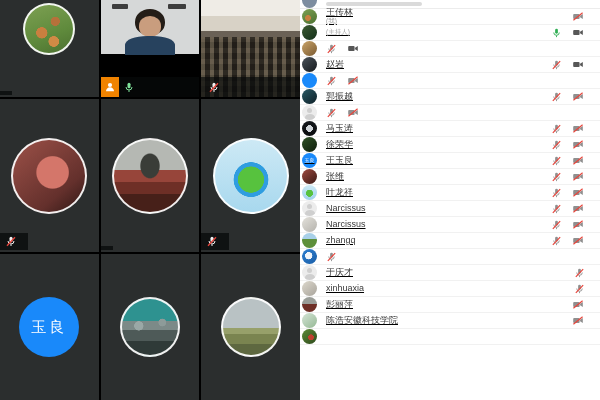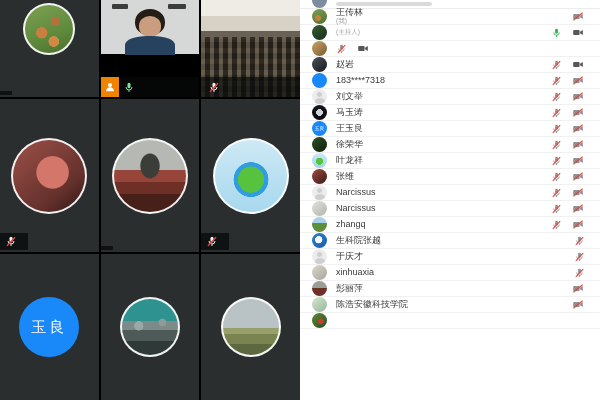--- a/index.html
+++ b/index.html
@@ -67,22 +67,22 @@
   .badge{width:18px;height:20px;background:#f08300;display:flex;align-items:center;
     justify-content:center;flex:none;}
   .badge svg{width:12px;height:12px;}
   .ic{display:block;}
   .ic.mic-g{width:12px;height:13px;}
   .ic.white{color:#f2f2f2;}
   .ic.spk{color:#7fe29a;}
 
   
   .plist{width:300px;height:400px;background:#fff;overflow:hidden;}
-  .prow{height:16px;display:flex;align-items:center;padding:0 15px 0 12px;
-    border-bottom:1px solid #f1f1f1;box-sizing:border-box;}
+  .prow{height:16px;display:flex;align-items:center;padding:0 15px 0 2px;
+    border-bottom:1px solid #f1f1f1;box-sizing:border-box;text-decoration:underline;}
   .prow.partial{height:9px;align-items:flex-end;border-bottom:1px solid #ececec;}
   .half-av{width:15px;height:8px;border-radius:0 0 8px 8px;background:#7d8da0;
     margin-right:9px;flex:none;}
   .blur-line{width:96px;height:4px;background:#dadada;border-radius:2px;margin-bottom:2px;}
   .pav{width:15px;height:15px;border-radius:50%;margin-right:9px;flex:none;
     display:flex;align-items:center;justify-content:center;overflow:hidden;position:relative;}
   .pav.init{background:#1989fa;color:#fff;font-size:5px;line-height:1;}
   .pnames{flex:1;display:flex;flex-direction:column;justify-content:center;line-height:1.05;min-width:0;}
   .pname{font-size:9px;color:#3a3a3a;white-space:nowrap;overflow:hidden;}
   .psub{font-size:6.5px;color:#a2a2a2;}
@@ -296,22 +296,42 @@
             <svg class="ic cam-s c-dark" viewBox="0 0 24 24">
     <rect x="1.5" y="6.5" width="14" height="11" rx="2" fill="currentColor"></rect>
     <polygon points="16.5,10.5 22.5,6.8 22.5,17.2 16.5,13.5" fill="currentColor"></polygon>
 
   </svg>
           </span>
         </div>
       </div>
       <div class="prow">
         <div class="pav init"></div>
-        <div class="pnames">
-          <span class="pname">183****7318</span>
+        <div class="picons">
+          <span class="icbtn">
+            <svg class="ic mic-s c-grey" viewBox="0 0 24 24">
+    <rect x="9" y="2.5" width="6" height="11" rx="3" fill="currentColor"></rect>
+    <path d="M6 11a6 6 0 0 0 12 0" fill="none" stroke="currentColor" stroke-width="2"></path>
+    <line x1="12" y1="17.5" x2="12" y2="21" stroke="currentColor" stroke-width="2"></line>
+    <line x1="4" y1="20.5" x2="20" y2="3.5" stroke="#e8453c" stroke-width="2.6"></line>
+  </svg>
+          </span>
+          <span class="icbtn">
+            <svg class="ic cam-s c-grey" viewBox="0 0 24 24">
+    <rect x="1.5" y="6.5" width="14" height="11" rx="2" fill="currentColor"></rect>
+    <polygon points="16.5,10.5 22.5,6.8 22.5,17.2 16.5,13.5" fill="currentColor"></polygon>
+    <line x1="2" y1="20" x2="22" y2="4" stroke="#e8453c" stroke-width="2.6"></line>
+  </svg>
+          </span>
+        </div>
+      </div>
+      <div class="prow">
+        <div class="pav av-teal"></div>
+        <div class="pnames">
+          <span class="pname">郭振越</span>
         </div>
         <div class="picons">
           <span class="icbtn">
             <svg class="ic mic-s c-grey" viewBox="0 0 24 24">
     <rect x="9" y="2.5" width="6" height="11" rx="3" fill="currentColor"></rect>
     <path d="M6 11a6 6 0 0 0 12 0" fill="none" stroke="currentColor" stroke-width="2"></path>
     <line x1="12" y1="17.5" x2="12" y2="21" stroke="currentColor" stroke-width="2"></line>
     <line x1="4" y1="20.5" x2="20" y2="3.5" stroke="#e8453c" stroke-width="2.6"></line>
   </svg>
           </span>
@@ -319,23 +339,20 @@
             <svg class="ic cam-s c-grey" viewBox="0 0 24 24">
     <rect x="1.5" y="6.5" width="14" height="11" rx="2" fill="currentColor"></rect>
     <polygon points="16.5,10.5 22.5,6.8 22.5,17.2 16.5,13.5" fill="currentColor"></polygon>
     <line x1="2" y1="20" x2="22" y2="4" stroke="#e8453c" stroke-width="2.6"></line>
   </svg>
           </span>
         </div>
       </div>
       <div class="prow">
         <div class="pav av-default"></div>
-        <div class="pnames">
-          <span class="pname">刘文举</span>
-        </div>
         <div class="picons">
           <span class="icbtn">
             <svg class="ic mic-s c-grey" viewBox="0 0 24 24">
     <rect x="9" y="2.5" width="6" height="11" rx="3" fill="currentColor"></rect>
     <path d="M6 11a6 6 0 0 0 12 0" fill="none" stroke="currentColor" stroke-width="2"></path>
     <line x1="12" y1="17.5" x2="12" y2="21" stroke="currentColor" stroke-width="2"></line>
     <line x1="4" y1="20.5" x2="20" y2="3.5" stroke="#e8453c" stroke-width="2.6"></line>
   </svg>
           </span>
           <span class="icbtn">
@@ -364,20 +381,43 @@
           <span class="icbtn">
             <svg class="ic cam-s c-grey" viewBox="0 0 24 24">
     <rect x="1.5" y="6.5" width="14" height="11" rx="2" fill="currentColor"></rect>
     <polygon points="16.5,10.5 22.5,6.8 22.5,17.2 16.5,13.5" fill="currentColor"></polygon>
     <line x1="2" y1="20" x2="22" y2="4" stroke="#e8453c" stroke-width="2.6"></line>
   </svg>
           </span>
         </div>
       </div>
       <div class="prow">
+        <div class="pav av-pine"></div>
+        <div class="pnames">
+          <span class="pname">徐荣华</span>
+        </div>
+        <div class="picons">
+          <span class="icbtn">
+            <svg class="ic mic-s c-grey" viewBox="0 0 24 24">
+    <rect x="9" y="2.5" width="6" height="11" rx="3" fill="currentColor"></rect>
+    <path d="M6 11a6 6 0 0 0 12 0" fill="none" stroke="currentColor" stroke-width="2"></path>
+    <line x1="12" y1="17.5" x2="12" y2="21" stroke="currentColor" stroke-width="2"></line>
+    <line x1="4" y1="20.5" x2="20" y2="3.5" stroke="#e8453c" stroke-width="2.6"></line>
+  </svg>
+          </span>
+          <span class="icbtn">
+            <svg class="ic cam-s c-grey" viewBox="0 0 24 24">
+    <rect x="1.5" y="6.5" width="14" height="11" rx="2" fill="currentColor"></rect>
+    <polygon points="16.5,10.5 22.5,6.8 22.5,17.2 16.5,13.5" fill="currentColor"></polygon>
+    <line x1="2" y1="20" x2="22" y2="4" stroke="#e8453c" stroke-width="2.6"></line>
+  </svg>
+          </span>
+        </div>
+      </div>
+      <div class="prow">
         <div class="pav init">玉良</div>
         <div class="pnames">
           <span class="pname">王玉良</span>
         </div>
         <div class="picons">
           <span class="icbtn">
             <svg class="ic mic-s c-grey" viewBox="0 0 24 24">
     <rect x="9" y="2.5" width="6" height="11" rx="3" fill="currentColor"></rect>
     <path d="M6 11a6 6 0 0 0 12 0" fill="none" stroke="currentColor" stroke-width="2"></path>
     <line x1="12" y1="17.5" x2="12" y2="21" stroke="currentColor" stroke-width="2"></line>
@@ -387,23 +427,23 @@
           <span class="icbtn">
             <svg class="ic cam-s c-grey" viewBox="0 0 24 24">
     <rect x="1.5" y="6.5" width="14" height="11" rx="2" fill="currentColor"></rect>
     <polygon points="16.5,10.5 22.5,6.8 22.5,17.2 16.5,13.5" fill="currentColor"></polygon>
     <line x1="2" y1="20" x2="22" y2="4" stroke="#e8453c" stroke-width="2.6"></line>
   </svg>
           </span>
         </div>
       </div>
       <div class="prow">
-        <div class="pav av-pine"></div>
-        <div class="pnames">
-          <span class="pname">徐荣华</span>
+        <div class="pav av-red"></div>
+        <div class="pnames">
+          <span class="pname">张维</span>
         </div>
         <div class="picons">
           <span class="icbtn">
             <svg class="ic mic-s c-grey" viewBox="0 0 24 24">
     <rect x="9" y="2.5" width="6" height="11" rx="3" fill="currentColor"></rect>
     <path d="M6 11a6 6 0 0 0 12 0" fill="none" stroke="currentColor" stroke-width="2"></path>
     <line x1="12" y1="17.5" x2="12" y2="21" stroke="currentColor" stroke-width="2"></line>
     <line x1="4" y1="20.5" x2="20" y2="3.5" stroke="#e8453c" stroke-width="2.6"></line>
   </svg>
           </span>
@@ -433,43 +473,20 @@
           <span class="icbtn">
             <svg class="ic cam-s c-grey" viewBox="0 0 24 24">
     <rect x="1.5" y="6.5" width="14" height="11" rx="2" fill="currentColor"></rect>
     <polygon points="16.5,10.5 22.5,6.8 22.5,17.2 16.5,13.5" fill="currentColor"></polygon>
     <line x1="2" y1="20" x2="22" y2="4" stroke="#e8453c" stroke-width="2.6"></line>
   </svg>
           </span>
         </div>
       </div>
       <div class="prow">
-        <div class="pav av-red"></div>
-        <div class="pnames">
-          <span class="pname">张维</span>
-        </div>
-        <div class="picons">
-          <span class="icbtn">
-            <svg class="ic mic-s c-grey" viewBox="0 0 24 24">
-    <rect x="9" y="2.5" width="6" height="11" rx="3" fill="currentColor"></rect>
-    <path d="M6 11a6 6 0 0 0 12 0" fill="none" stroke="currentColor" stroke-width="2"></path>
-    <line x1="12" y1="17.5" x2="12" y2="21" stroke="currentColor" stroke-width="2"></line>
-    <line x1="4" y1="20.5" x2="20" y2="3.5" stroke="#e8453c" stroke-width="2.6"></line>
-  </svg>
-          </span>
-          <span class="icbtn">
-            <svg class="ic cam-s c-grey" viewBox="0 0 24 24">
-    <rect x="1.5" y="6.5" width="14" height="11" rx="2" fill="currentColor"></rect>
-    <polygon points="16.5,10.5 22.5,6.8 22.5,17.2 16.5,13.5" fill="currentColor"></polygon>
-    <line x1="2" y1="20" x2="22" y2="4" stroke="#e8453c" stroke-width="2.6"></line>
-  </svg>
-          </span>
-        </div>
-      </div>
-      <div class="prow">
         <div class="pav av-default"></div>
         <div class="pnames">
           <span class="pname">Narcissus</span>
         </div>
         <div class="picons">
           <span class="icbtn">
             <svg class="ic mic-s c-grey" viewBox="0 0 24 24">
     <rect x="9" y="2.5" width="6" height="11" rx="3" fill="currentColor"></rect>
     <path d="M6 11a6 6 0 0 0 12 0" fill="none" stroke="currentColor" stroke-width="2"></path>
     <line x1="12" y1="17.5" x2="12" y2="21" stroke="currentColor" stroke-width="2"></line>
@@ -526,23 +543,20 @@
             <svg class="ic cam-s c-grey" viewBox="0 0 24 24">
     <rect x="1.5" y="6.5" width="14" height="11" rx="2" fill="currentColor"></rect>
     <polygon points="16.5,10.5 22.5,6.8 22.5,17.2 16.5,13.5" fill="currentColor"></polygon>
     <line x1="2" y1="20" x2="22" y2="4" stroke="#e8453c" stroke-width="2.6"></line>
   </svg>
           </span>
         </div>
       </div>
       <div class="prow">
         <div class="pav av-earth"></div>
-        <div class="pnames">
-          <span class="pname">生科院张越</span>
-        </div>
         <div class="picons">
           <span class="icbtn">
             <svg class="ic mic-s c-grey" viewBox="0 0 24 24">
     <rect x="9" y="2.5" width="6" height="11" rx="3" fill="currentColor"></rect>
     <path d="M6 11a6 6 0 0 0 12 0" fill="none" stroke="currentColor" stroke-width="2"></path>
     <line x1="12" y1="17.5" x2="12" y2="21" stroke="currentColor" stroke-width="2"></line>
     <line x1="4" y1="20.5" x2="20" y2="3.5" stroke="#e8453c" stroke-width="2.6"></line>
   </svg>
           </span>
         </div>

